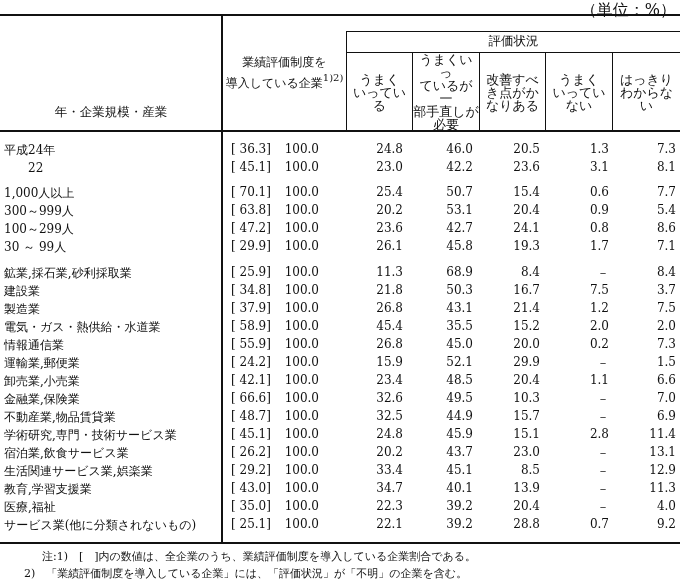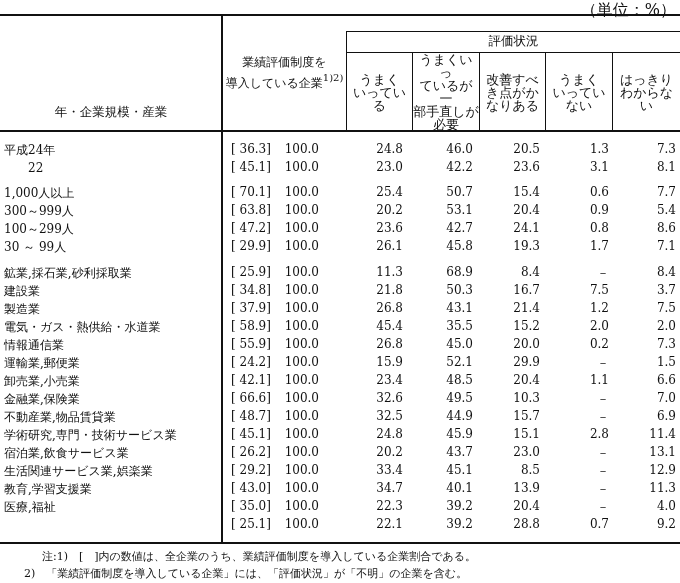--- a/index.html
+++ b/index.html
@@ -284,20 +284,21 @@
       <span class="lbl">医療,福祉</span>
       <span class="br">[ 35.0]</span>
       <span class="tot">100.0</span>
       <span class="c1">22.3</span>
       <span class="c2">39.2</span>
       <span class="c3">20.4</span>
       <span class="c4">－</span>
       <span class="c5">4.0</span>
     </div>
     <div class="row" style="top: 515px;">
+      <span class="lbl">サービス業(他に分類されないもの)</span>
       <span class="br">[ 25.1]</span>
       <span class="tot">100.0</span>
       <span class="c1">22.1</span>
       <span class="c2">39.2</span>
       <span class="c3">28.8</span>
       <span class="c4">0.7</span>
       <span class="c5">9.2</span>
     </div>
   </div>
 

